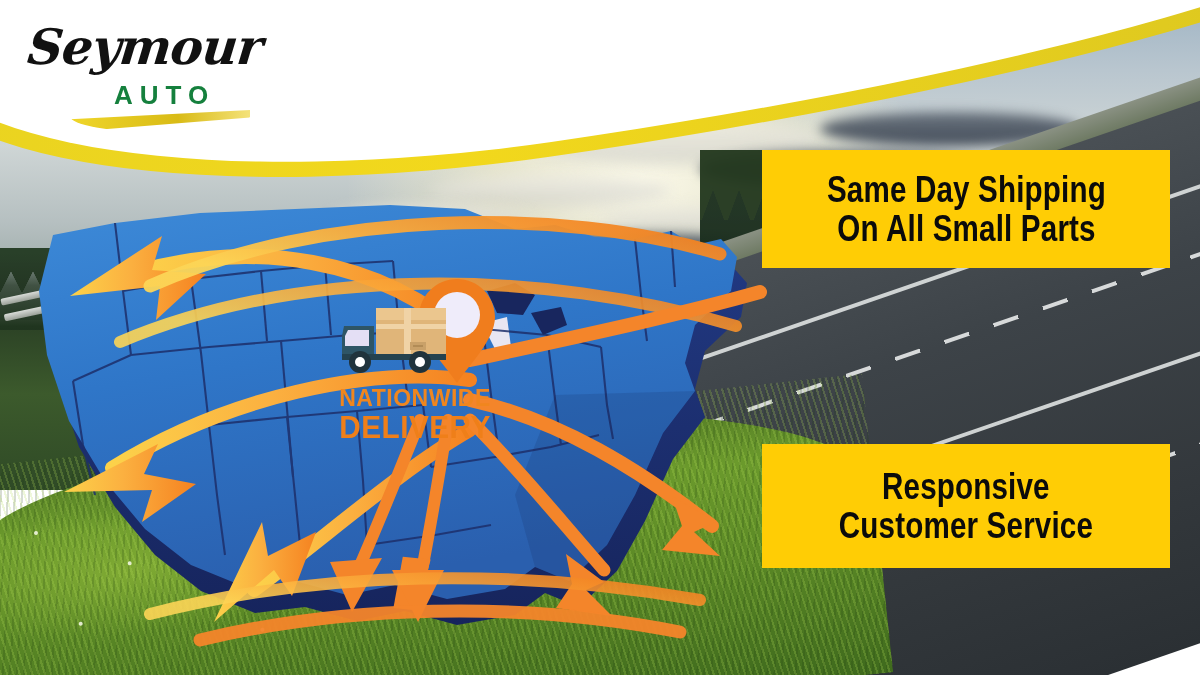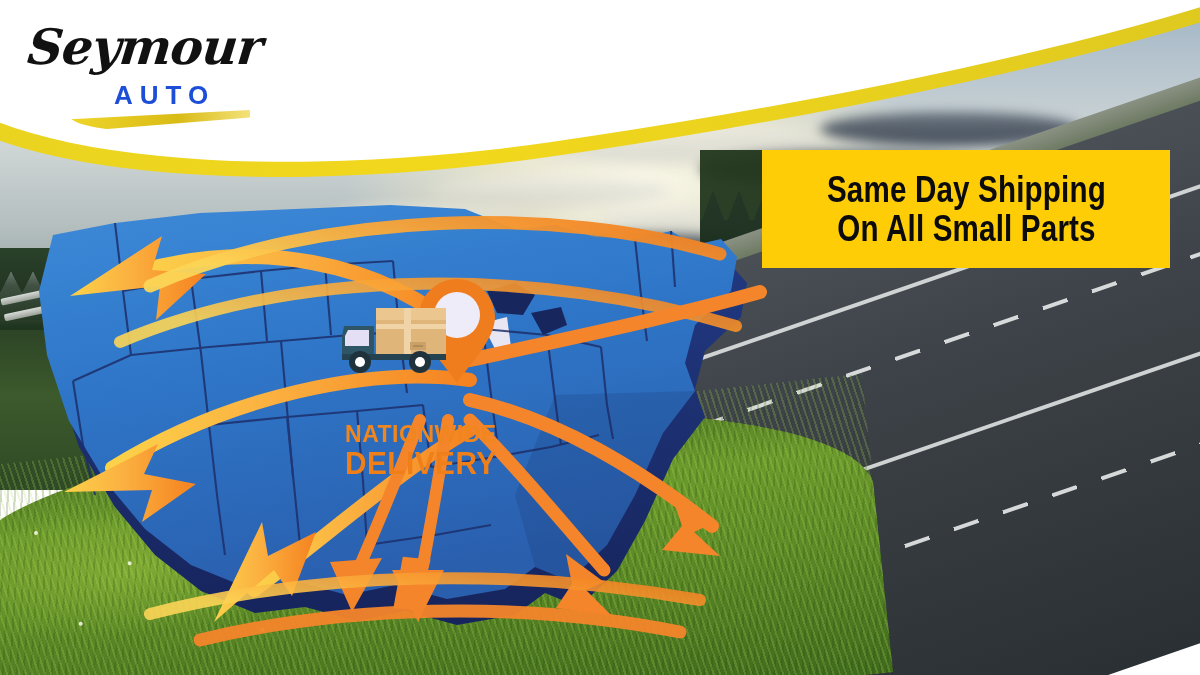--- a/index.html
+++ b/index.html
@@ -137,41 +137,41 @@
     position:absolute; left:0; top:0;
     font-family:"DejaVu Serif", serif;
     font-style:italic; font-weight:700;
     font-size:49px; letter-spacing:-1px;
     color:#111; transform:skewX(-6deg);
   }
   .logo-auto {
     position:absolute; left:86px; top:62px;
     font-family:"Liberation Sans", sans-serif;
     font-weight:700; font-size:26px; letter-spacing:7px;
-    color:#1d4ed8;
+    color:#15803d;
   }
   .logo-swoosh {
     position:absolute; left:42px; top:92px; width:180px; height:22px;
     background:linear-gradient(90deg,#efd62a,#d9bb16 60%, #f4e27a);
     border-radius:0 0 70% 70% / 0 0 100% 100%;
     clip-path:polygon(0 42%, 100% 0, 100% 34%, 0 100%);
   }
 
   
   .map-wrap { position:absolute; left:-5px; top:195px; width:800px; height:470px; }
   .map-svg { position:absolute; inset:0; }
 
   
   .arrows { position:absolute; left:0; top:170px; width:800px; height:500px; }
 
   
   .pin { position:absolute; left:418px; top:278px; width:78px; height:106px; }
   .truck { position:absolute; left:338px; top:302px; width:112px; height:76px; }
 
-  .caption { position:absolute; left:330px; top:386px; width:170px; text-align:right;margin-top:36px; }
+  .caption { position:absolute; left:330px; top:386px; width:170px; text-align:center; }
   .caption .l1 {
     font-family:"Liberation Sans", sans-serif; font-weight:700;
     font-size:24px; letter-spacing:.5px; color:#f0861e; line-height:1;
     transform:scaleX(.96);
   }
   .caption .l2 {
     font-family:"Liberation Sans", sans-serif; font-weight:700;
     font-size:31px; letter-spacing:.5px; color:#ef7f19; line-height:1.05;
     margin-top:2px; transform:scaleX(.96);
   }
@@ -398,14 +398,18 @@
     <div class="l1">NATIONWIDE</div>
     <div class="l2">DELIVERY</div>
   </div>
 
   <div class="panel" id="panel1">
     <div class="line">Same Day Shipping</div>
     <div class="line">On All Small Parts</div>
   </div>
 
 
+  <div class="panel" id="panel3">
+    <div class="line">Responsive</div>
+    <div class="line">Customer Service</div>
+  </div>
 
 </div>
 
 </body></html>

